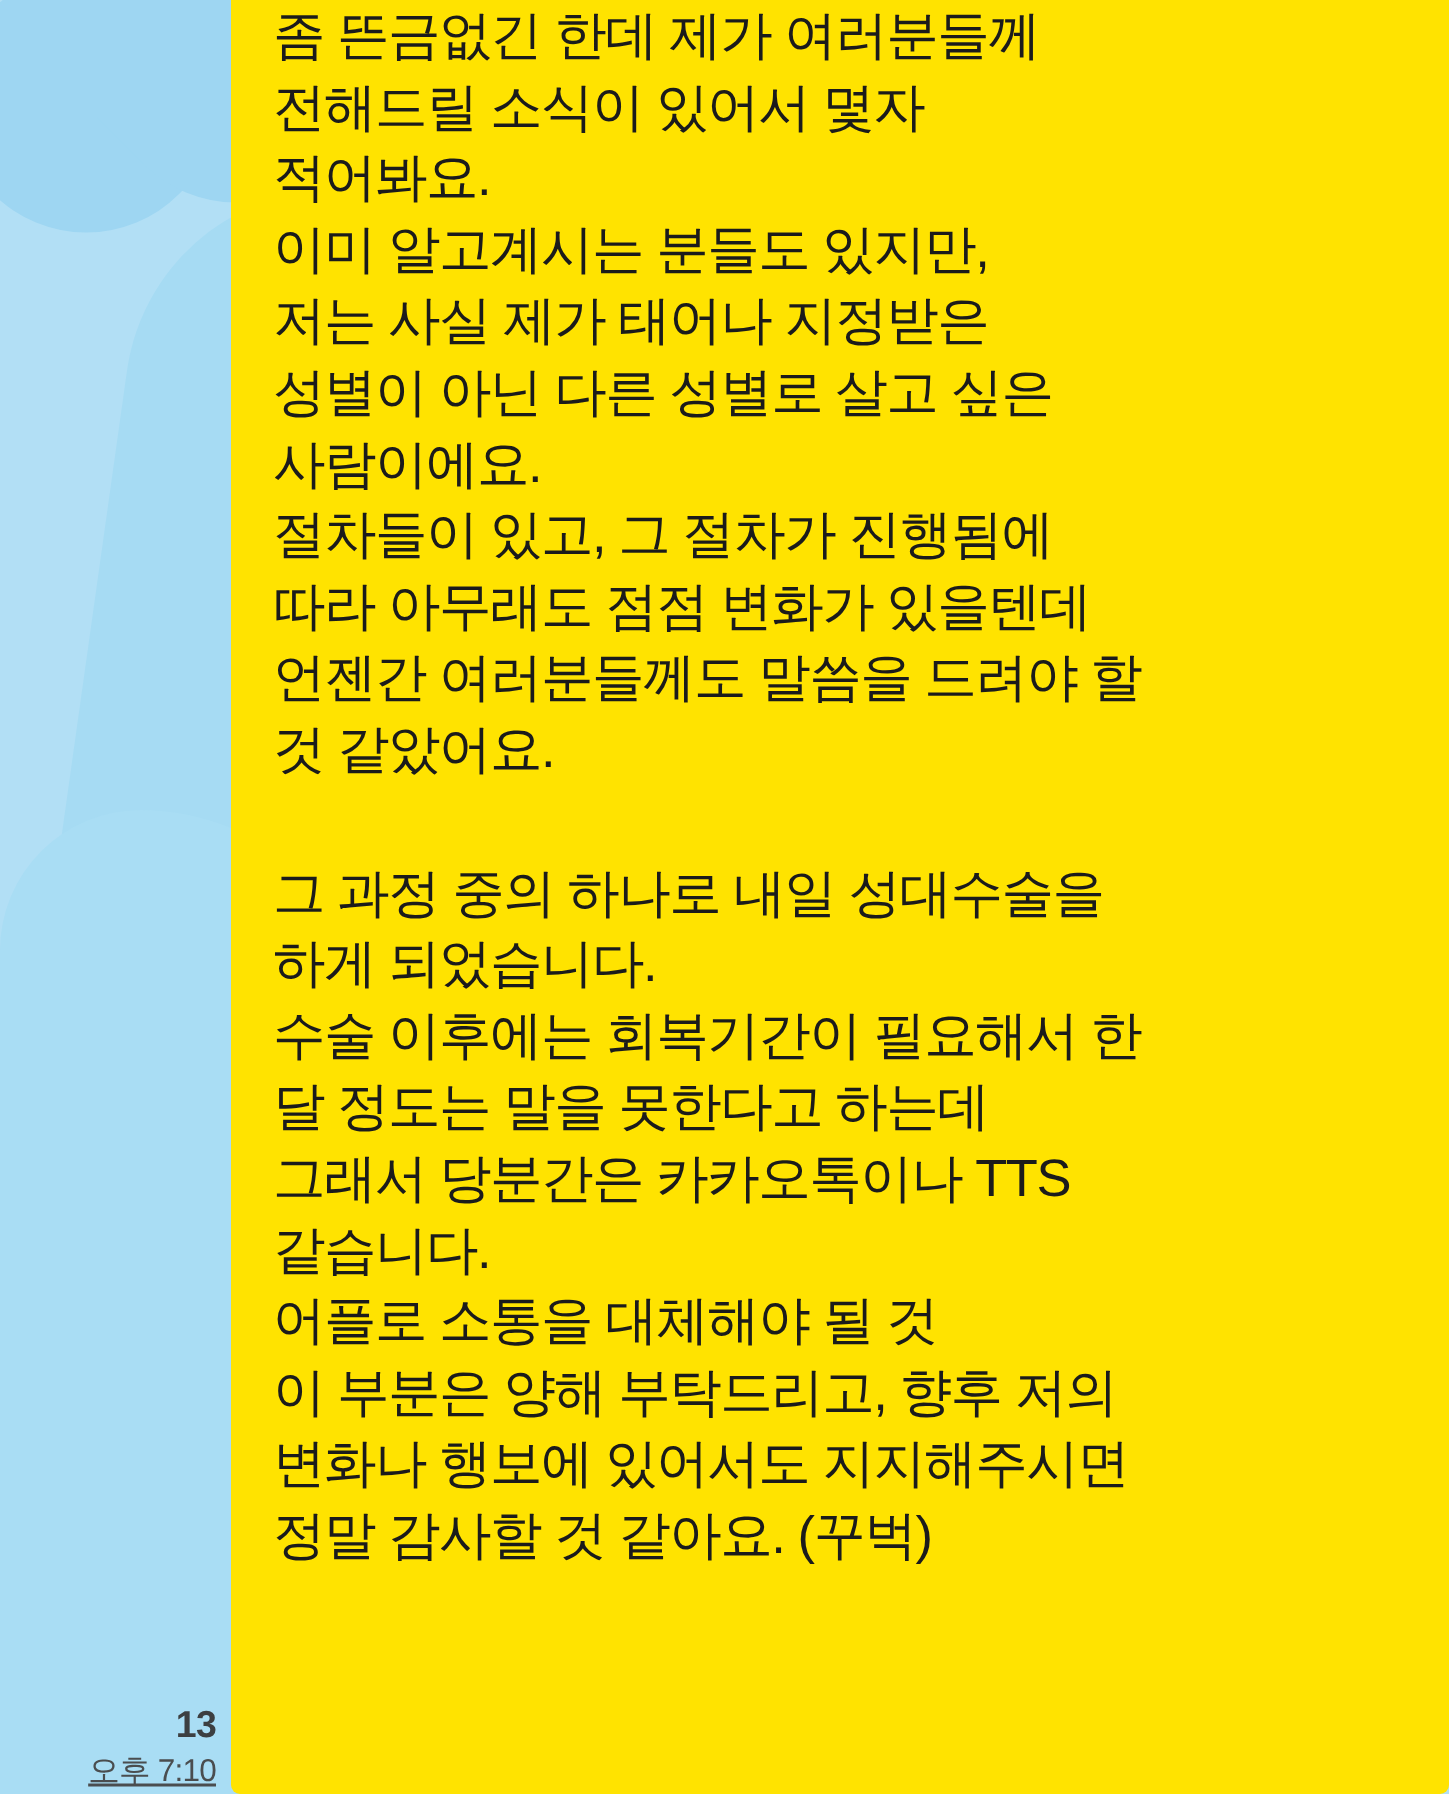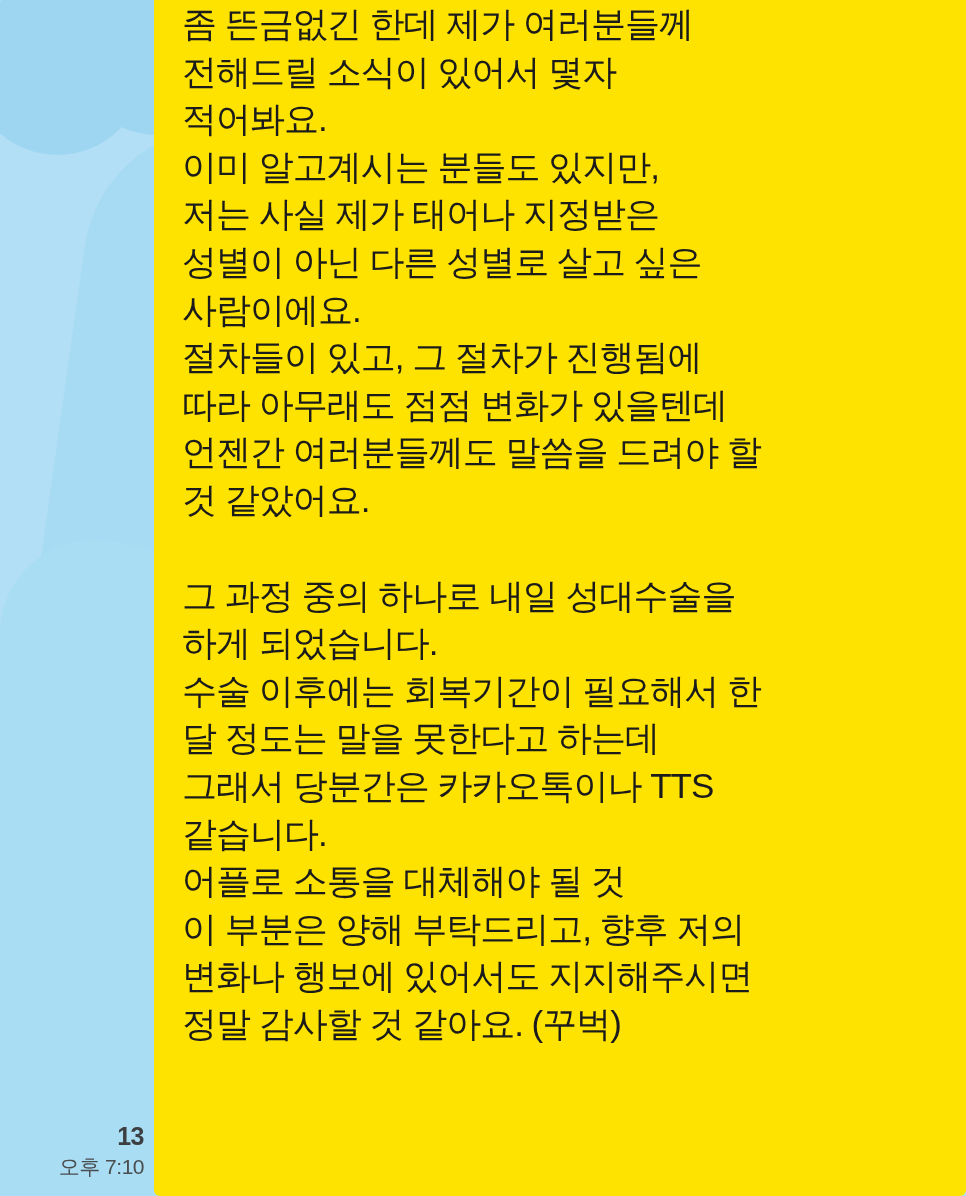--- a/index.html
+++ b/index.html
@@ -90,39 +90,40 @@
     display: flex;
     align-items: flex-end;
     justify-content: flex-end;
   }
 
   .meta-column {
     display: flex;
     flex-direction: column;
     align-items: flex-end;
     justify-content: flex-end;
-    padding-bottom: 16px;
+    padding-bottom: 2px;
     padding-right: 10px;
     min-width: 120px;
   }
 
   .unread-count {
     font-size: 25px;
     font-weight: bold;
     color: #3c3f41;
     line-height: 1.1;
     letter-spacing: -0.5px;
   }
 
   .timestamp {
     font-size: 21px;
     color: #4a4d4f;
     line-height: 1.3;
     margin-top: 2px;
     letter-spacing: -0.5px;
+    text-decoration: underline;
   }
 
   .bubble {
     position: relative;
     background: #ffe300;
     width: 812px;
     box-sizing: border-box;
     padding: 0 24px 30px 28px;
     border-radius: 0 0 6px 6px;
     color: #1b1b1b;

